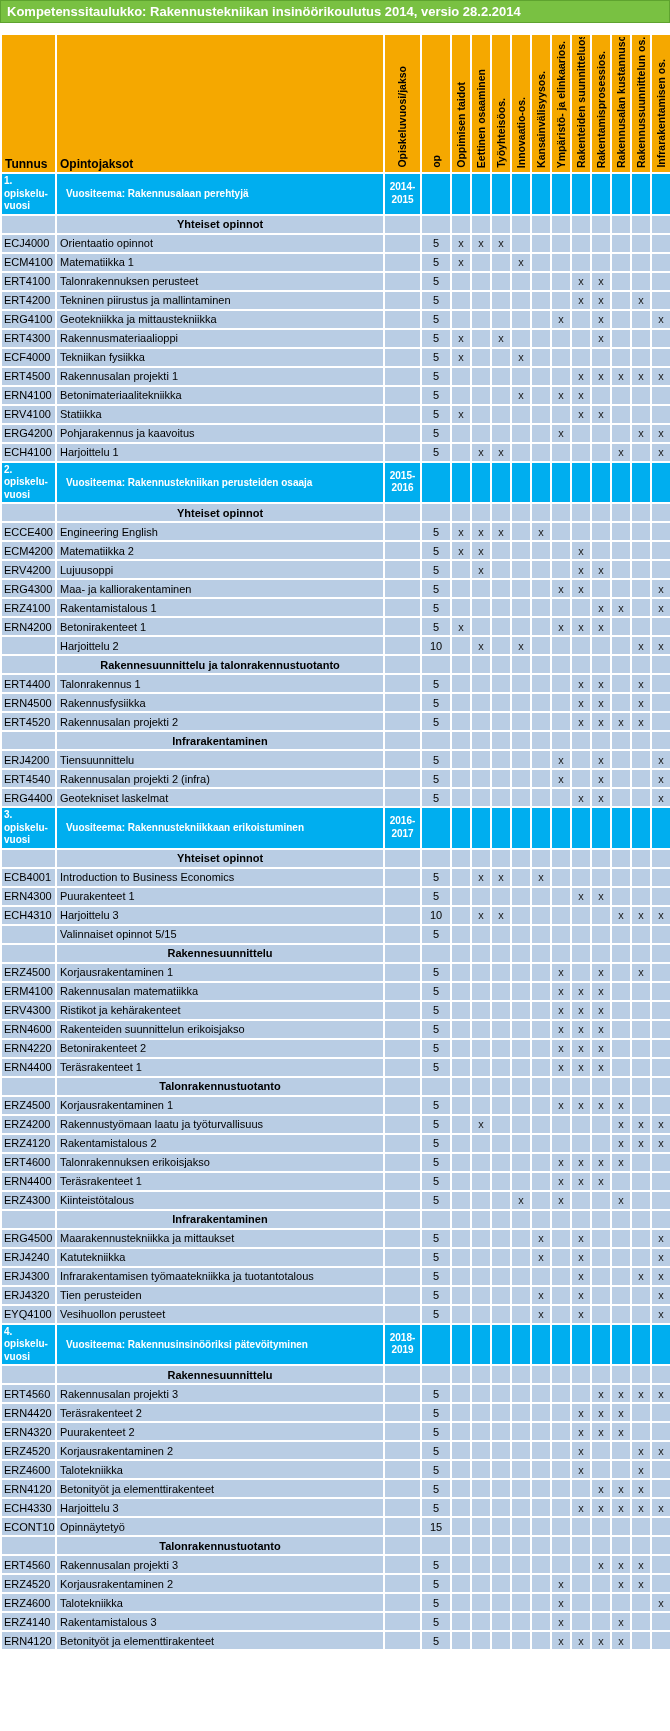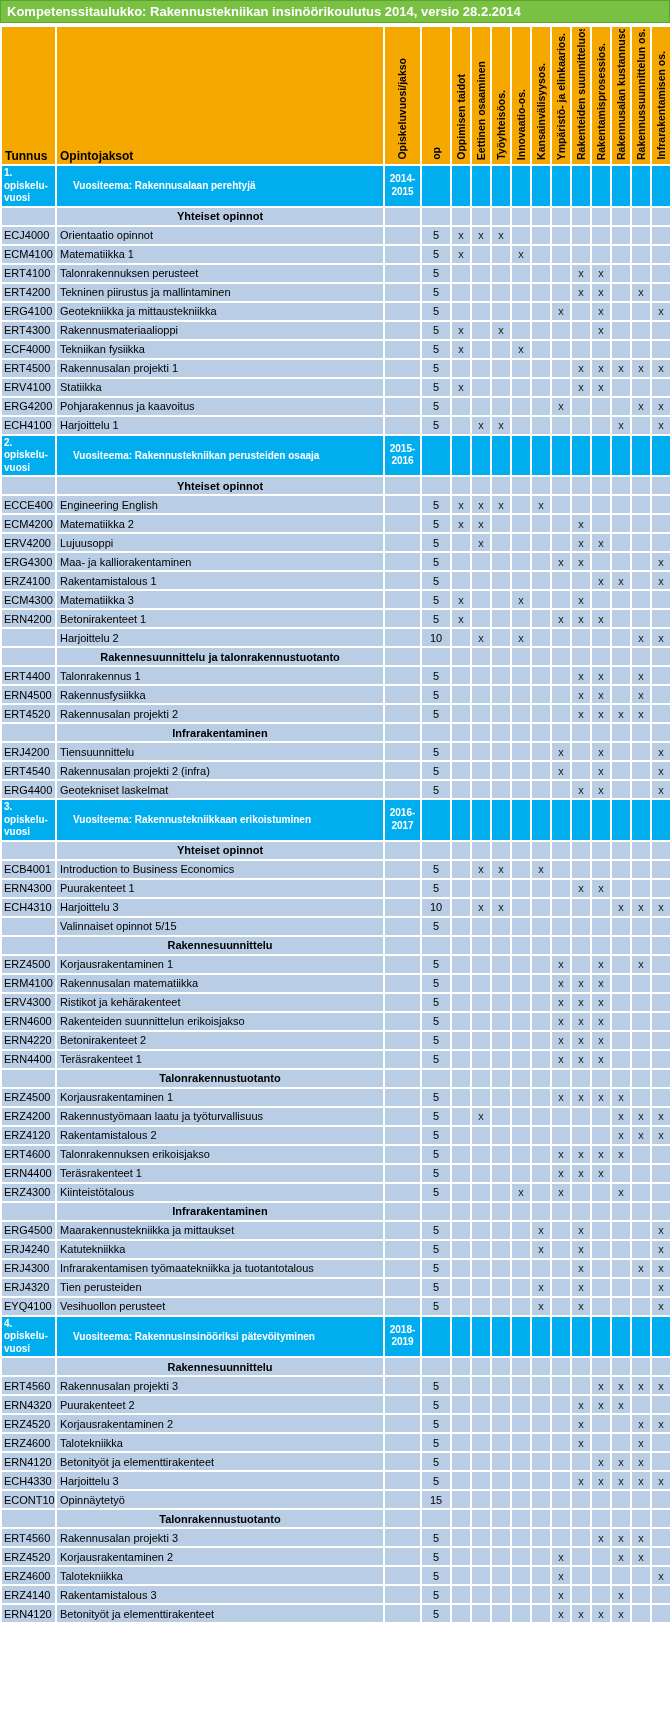--- a/index.html
+++ b/index.html
@@ -1,32 +1,32 @@
 <!DOCTYPE html>
 <html><head>
 <meta charset="utf-8">
 <style>
   html,body{margin:0;padding:0;background:#fff;}
   body{font-family:"Liberation Sans",sans-serif;color:#000;width:670px;}
   .titlebar{width:662px;height:21px;line-height:21px;background:#79C142;color:#fff;
-    font-weight:bold;font-size:13px;padding-left:6px;margin-bottom:2px;
+    font-weight:bold;font-size:13px;padding-left:6px;margin-bottom:10px;
     white-space:nowrap;overflow:hidden;border:1px solid #5ea32f;}
   table{border-collapse:collapse;table-layout:fixed;width:670px;}
   td{border:2px solid #fff;overflow:hidden;}
   
   tr.hdr td{background:#F5A800;height:136px;vertical-align:bottom;margin-left:20px;}
   td.hlab{font-weight:bold;font-size:12px;padding:0 0 1px 3px;}
   td.vcell{text-align:center;padding:0;}
   .vlabel{display:inline-block;writing-mode:vertical-rl;transform:rotate(180deg);
     white-space:nowrap;font-weight:bold;font-size:10.5px;line-height:1;
     max-height:131px;overflow:hidden;}
   
   tr.year td{background:#00AEEF;color:#fff;font-weight:bold;font-size:10px;height:28px;vertical-align:middle;}
   td.ylab{white-space:pre-line;padding-left:2px;line-height:1.25;margin-left:36px;}
-  td.ytheme{font-size:11px;padding-left:16px;}
+  td.ytheme{font-size:11px;padding-left:9px;}
   td.yper{white-space:pre-line;text-align:center;font-size:10.5px;line-height:1.25;}
   
   tr.section td{background:#B9CDE4;height:15px;font-weight:bold;font-size:11px;text-align:center;vertical-align:middle;}
   tr.course td{background:#B9CDE4;height:15px;font-size:11px;vertical-align:middle;}
   td.code{padding-left:2px;white-space:nowrap;}
   td.cname{padding-left:3px;white-space:nowrap;}
   td.op{text-align:center;}
   td.mark{text-align:center;font-size:11px;color:#1a1a1a;padding:0;}
   td.empty{padding:0;}
 </style>
@@ -237,20 +237,37 @@
         <td class="mark"></td>
         <td class="mark"></td>
         <td class="mark"></td>
         <td class="mark">x</td>
         <td class="mark">x</td>
         <td class="mark">x</td>
         <td class="mark">x</td>
         <td class="mark">x</td>
       </tr>
       <tr class="course">
+        <td class="code">ERN4100</td>
+        <td class="cname">Betonimateriaalitekniikka</td>
+        <td class="empty"></td>
+        <td class="op">5</td>
+        <td class="mark"></td>
+        <td class="mark"></td>
+        <td class="mark"></td>
+        <td class="mark">x</td>
+        <td class="mark"></td>
+        <td class="mark">x</td>
+        <td class="mark">x</td>
+        <td class="mark"></td>
+        <td class="mark"></td>
+        <td class="mark"></td>
+        <td class="mark"></td>
+      </tr>
+      <tr class="course">
         <td class="code">ERV4100</td>
         <td class="cname">Statiikka</td>
         <td class="empty"></td>
         <td class="op">5</td>
         <td class="mark">x</td>
         <td class="mark"></td>
         <td class="mark"></td>
         <td class="mark"></td>
         <td class="mark"></td>
         <td class="mark"></td>
@@ -409,37 +426,20 @@
         <td class="mark"></td>
         <td class="mark"></td>
         <td class="mark"></td>
         <td class="mark"></td>
         <td class="mark">x</td>
         <td class="mark">x</td>
         <td class="mark"></td>
         <td class="mark">x</td>
       </tr>
       <tr class="course">
-        <td class="code">ECM4300</td>
-        <td class="cname">Matematiikka 3</td>
-        <td class="empty"></td>
-        <td class="op">5</td>
-        <td class="mark">x</td>
-        <td class="mark"></td>
-        <td class="mark"></td>
-        <td class="mark">x</td>
-        <td class="mark"></td>
-        <td class="mark"></td>
-        <td class="mark">x</td>
-        <td class="mark"></td>
-        <td class="mark"></td>
-        <td class="mark"></td>
-        <td class="mark"></td>
-      </tr>
-      <tr class="course">
         <td class="code">ERN4200</td>
         <td class="cname">Betonirakenteet 1</td>
         <td class="empty"></td>
         <td class="op">5</td>
         <td class="mark">x</td>
         <td class="mark"></td>
         <td class="mark"></td>
         <td class="mark"></td>
         <td class="mark"></td>
         <td class="mark">x</td>
@@ -1093,20 +1093,37 @@
         <td class="mark"></td>
         <td class="mark"></td>
         <td class="mark"></td>
         <td class="mark"></td>
         <td class="mark">x</td>
         <td class="mark">x</td>
         <td class="mark">x</td>
         <td class="mark">x</td>
       </tr>
       <tr class="course">
+        <td class="code">ERN4420</td>
+        <td class="cname">Teräsrakenteet 2</td>
+        <td class="empty"></td>
+        <td class="op">5</td>
+        <td class="mark"></td>
+        <td class="mark"></td>
+        <td class="mark"></td>
+        <td class="mark"></td>
+        <td class="mark"></td>
+        <td class="mark"></td>
+        <td class="mark">x</td>
+        <td class="mark">x</td>
+        <td class="mark">x</td>
+        <td class="mark"></td>
+        <td class="mark"></td>
+      </tr>
+      <tr class="course">
         <td class="code">ERN4320</td>
         <td class="cname">Puurakenteet 2</td>
         <td class="empty"></td>
         <td class="op">5</td>
         <td class="mark"></td>
         <td class="mark"></td>
         <td class="mark"></td>
         <td class="mark"></td>
         <td class="mark"></td>
         <td class="mark"></td>

